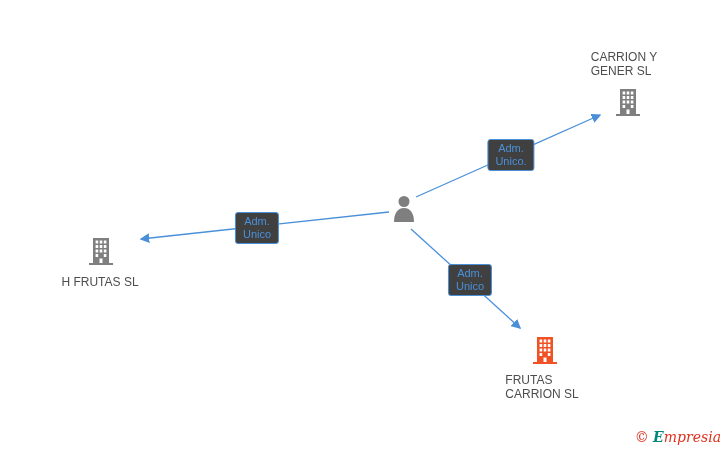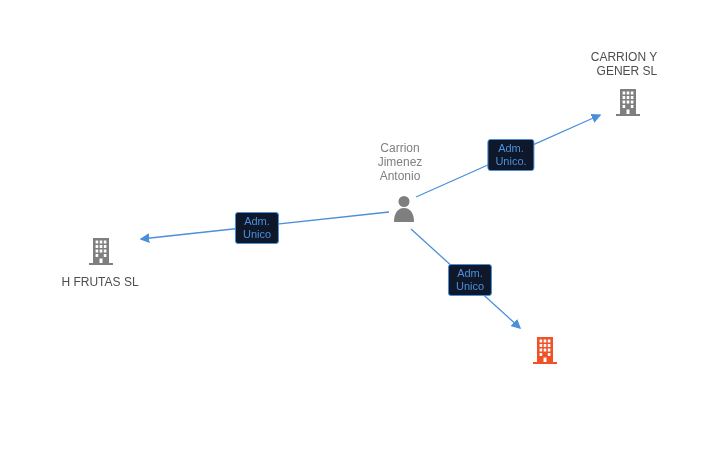--- a/index.html
+++ b/index.html
@@ -23,38 +23,38 @@
   .abs { position: absolute; }
 
   .node-icon { display: block; }
 
   .company-label {
     position: absolute;
     transform: translateX(-50%);
     font-size: 12px;
     line-height: 14px;
     color: #4d4d4d;
-    text-align: right;
+    text-align: left;
     white-space: nowrap;
   }
 
   .person-label {
     position: absolute;
     transform: translateX(-50%);
     font-size: 12px;
     line-height: 14px;
     color: #808080;
     text-align: center;
     white-space: nowrap;
   }
 
   .edge-label {
     position: absolute;
     transform: translate(-50%, -50%);
-    background: #0f172a;
+    background: #404040;
     border: 1px solid #4a90d9;
     border-radius: 3px;
     padding: 2px 7px;
     font-size: 11px;
     line-height: 13px;
     color: #4a90d9;
     text-align: center;
     white-space: nowrap;
   }
 
@@ -83,25 +83,20 @@
     <defs>
       <marker id="arrowhead" viewBox="0 0 10 10" refX="8.5" refY="5" markerWidth="7.5" markerHeight="7.5" orient="auto">
         <path d="M0,0 L10,5 L0,10 z" fill="#4a90d9"></path>
       </marker>
     </defs>
     <line x1="416" y1="197" x2="600" y2="115" stroke-width="1.3" marker-end="url(#arrowhead)" stroke="#4a90d9"></line>
     <line x1="389" y1="212" x2="141" y2="239" stroke-width="1.3" marker-end="url(#arrowhead)" stroke="#4a90d9"></line>
     <line x1="411" y1="229" x2="520" y2="328" stroke-width="1.3" marker-end="url(#arrowhead)" stroke="#4a90d9"></line>
   </svg>
 
-  <div class="person-label" style="left:400px; top:141px;">
-    <div>Carrion</div>
-    <div>Jimenez</div>
-    <div>Antonio</div>
-  </div>
   <div class="abs node-hit" style="left:393px; top:196px;">
     <svg class="node-icon" width="22" height="26" viewBox="0 0 22 26">
       <g fill="#7f7f7f">
         <circle cx="11" cy="5.5" r="5.5"></circle>
         <path d="M11,12 C5.2,12 1,16.5 1,26 L21,26 C21,16.5 16.8,12 11,12 Z"></path>
       </g>
     </svg>
   </div>
 
   <div class="company-label" style="left:624px; top:50px;">
@@ -172,28 +167,36 @@
           <rect x="14.8" y="7" width="2.6" height="3"></rect>
         <rect x="6.6" y="11.5" width="2.6" height="3"></rect>
           <rect x="10.7" y="11.5" width="2.6" height="3"></rect>
           <rect x="14.8" y="11.5" width="2.6" height="3"></rect>
         <rect x="6.6" y="16" width="2.6" height="3"></rect>
           <rect x="14.8" y="16" width="2.6" height="3"></rect>
         <rect x="10.5" y="20.5" width="3" height="4.5"></rect>
       </g>
     </svg>
   </div>
+  <div class="company-label" style="left:542px; top:373px;">
+    <div>FRUTAS</div>
+    <div>CARRION SL</div>
+  </div>
 
   <div class="edge-label" style="left:511px; top:155px;">
     <div>Adm.</div>
     <div>Unico.</div>
   </div>
   <div class="edge-label" style="left:257px; top:228px;">
     <div>Adm.</div>
     <div>Unico</div>
   </div>
   <div class="edge-label" style="left:470px; top:280px;">
     <div>Adm.</div>
     <div>Unico</div>
   </div>
 
+  <div class="watermark">
+    <span class="wm-red">©</span>
+    <span class="wm-teal">E</span><span class="wm-red">mpresia</span>
+  </div>
 
 </div>
 
 </body></html>

